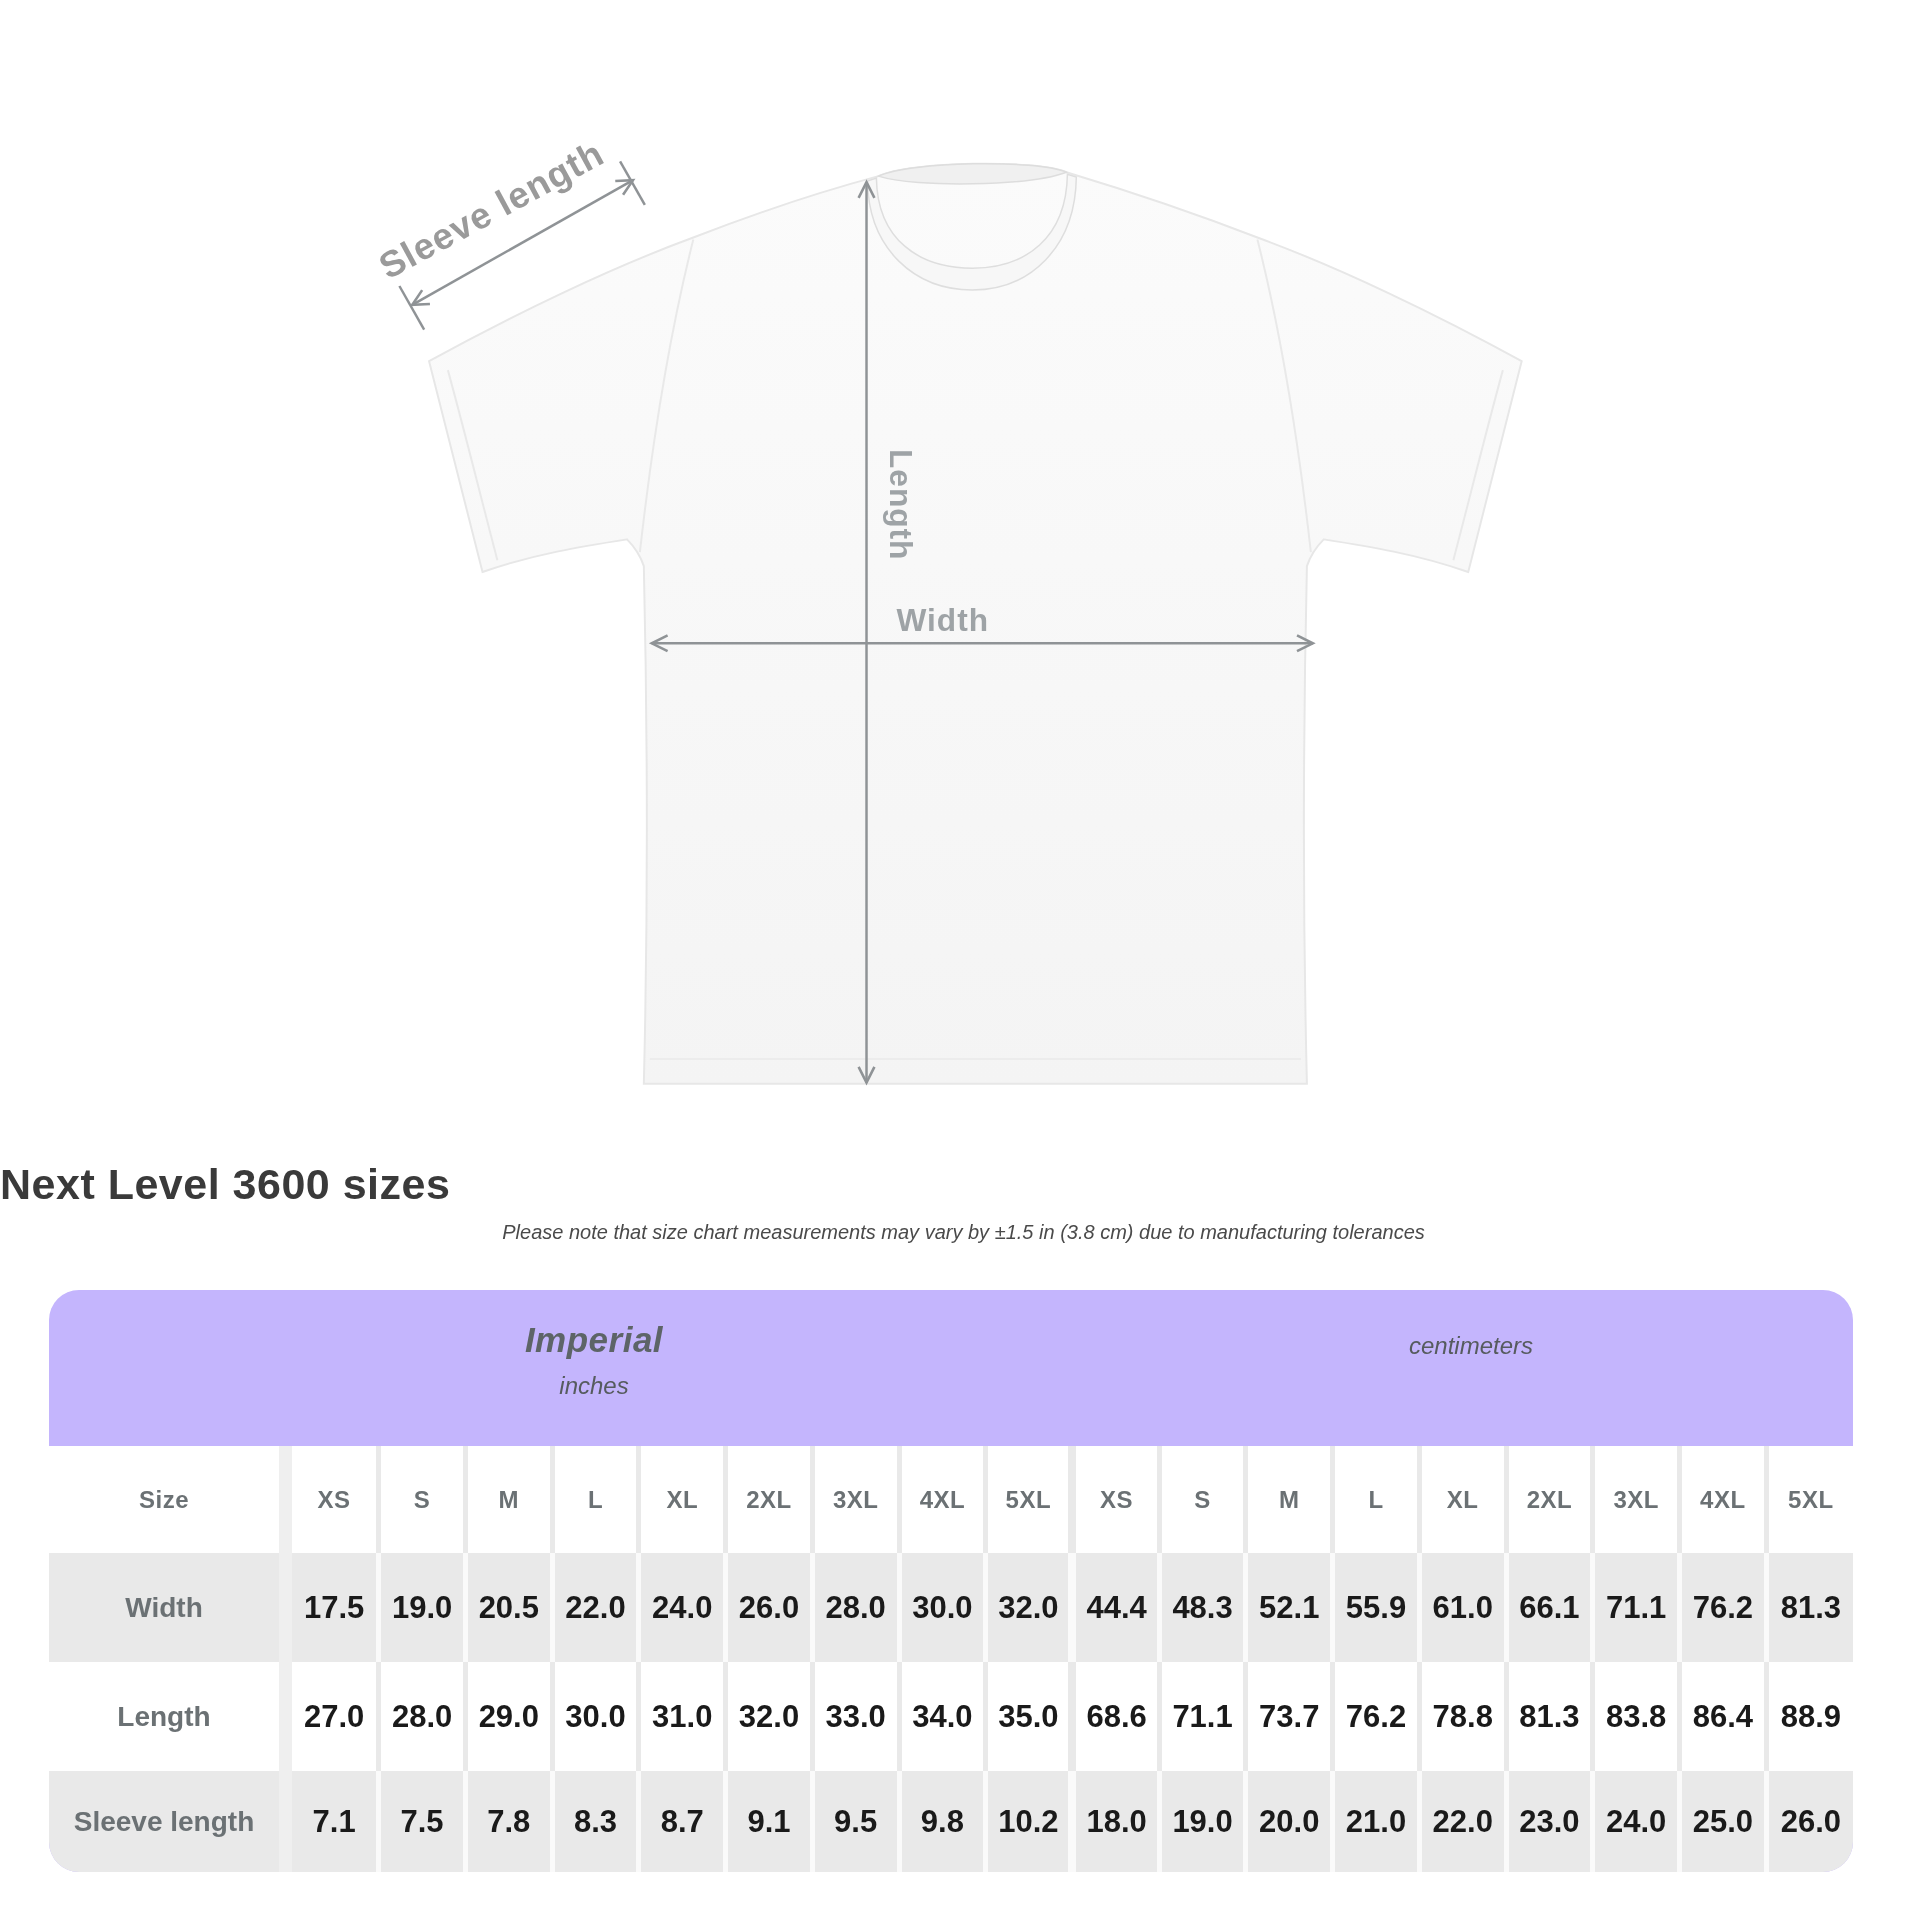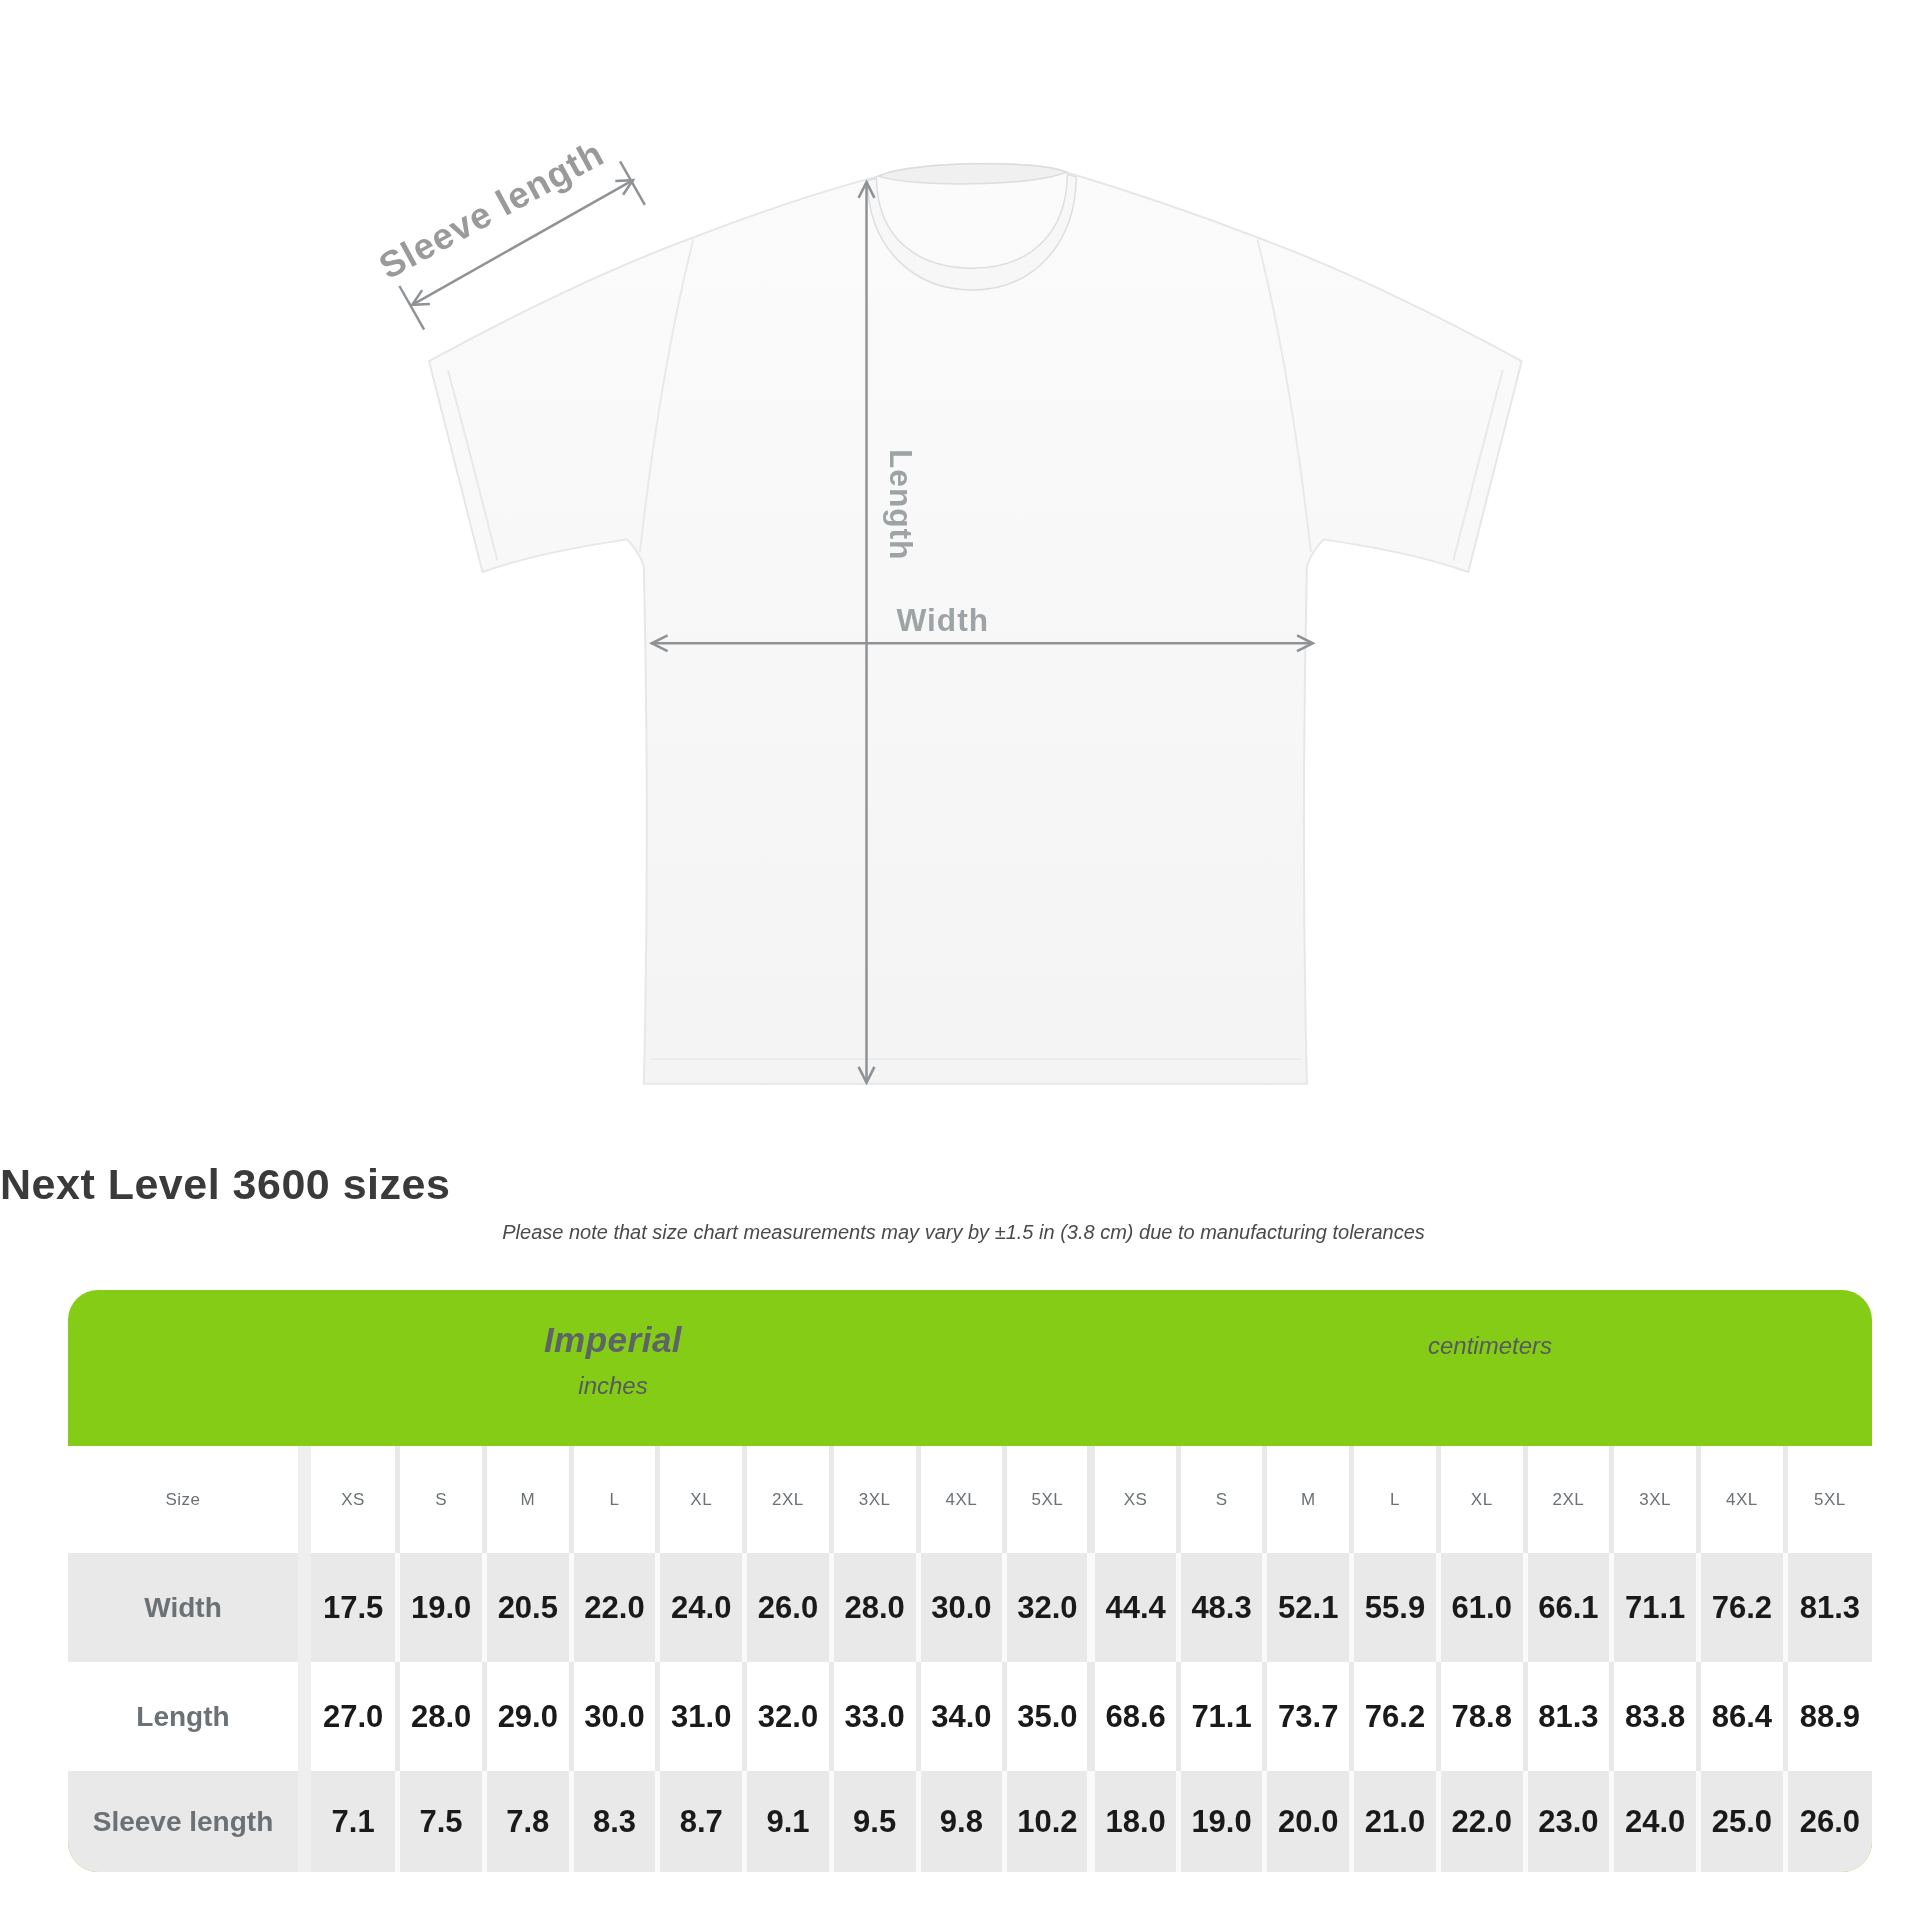--- a/index.html
+++ b/index.html
@@ -25,23 +25,23 @@
     font-size:43px;font-weight:700;color:#3a3a3a;
     letter-spacing:0.5px;
   }
   .subtitle{
     position:absolute;left:0;top:1221px;width:100%;
     text-align:center;
     font-size:20px;font-style:italic;color:#4a4a4a;
   }
 
   .panel{
-    position:absolute;left:68px;top:1290px;
+    position:absolute;left:49px;top:1290px;
     width:1804px;height:582px;
-    background:#84cc16;
+    background:#c4b5fd;
     border-radius:30px;
     overflow:hidden;
   }
   .ugroup{position:absolute;top:30px;text-align:center;}
   .ug-imp{left:30px;width:1030px;}
   .ug-met{left:1036px;width:772px;}
   .uname{font-size:35px;font-weight:700;font-style:italic;color:#5d6467;letter-spacing:0.5px;}
   .uunit{font-size:24px;font-style:italic;color:#565b5e;margin-top:12px;text-align:center;}
 
   table.sizes{
@@ -58,21 +58,21 @@
   tr.h-head{height:107px;}
   tr.h-row{height:109px;}
   tr.h-last{height:101px;}
   tr.r-white{--sep:#e9e9e9;}
   tr.r-white th, tr.r-white td{background:#ffffff;}
   tr.r-gray{--sep:#fafafa;}
   tr.r-gray th, tr.r-gray td{background:#e9e9e9;}
   table.sizes td.gutter{background:#efefef;}
   .sep{border-left:5px solid var(--sep);}
   .sepw{border-left:8px solid var(--sep);}
-  .sizehdr{font-size:17px;font-weight:400;color:#6b7174;letter-spacing:0.5px;}
+  .sizehdr{font-size:24px;font-weight:700;color:#6b7174;letter-spacing:0.5px;}
   .rowlabel{font-size:28px;font-weight:700;color:#6b7174;}
   .num{font-size:31px;font-weight:700;color:#1a1a1a;}
 </style>
 </head>
 <body>
 
 <div class="page">
 
   <svg class="diagram" width="1927" height="1148" viewBox="0 0 1946 1160">
     <defs>

